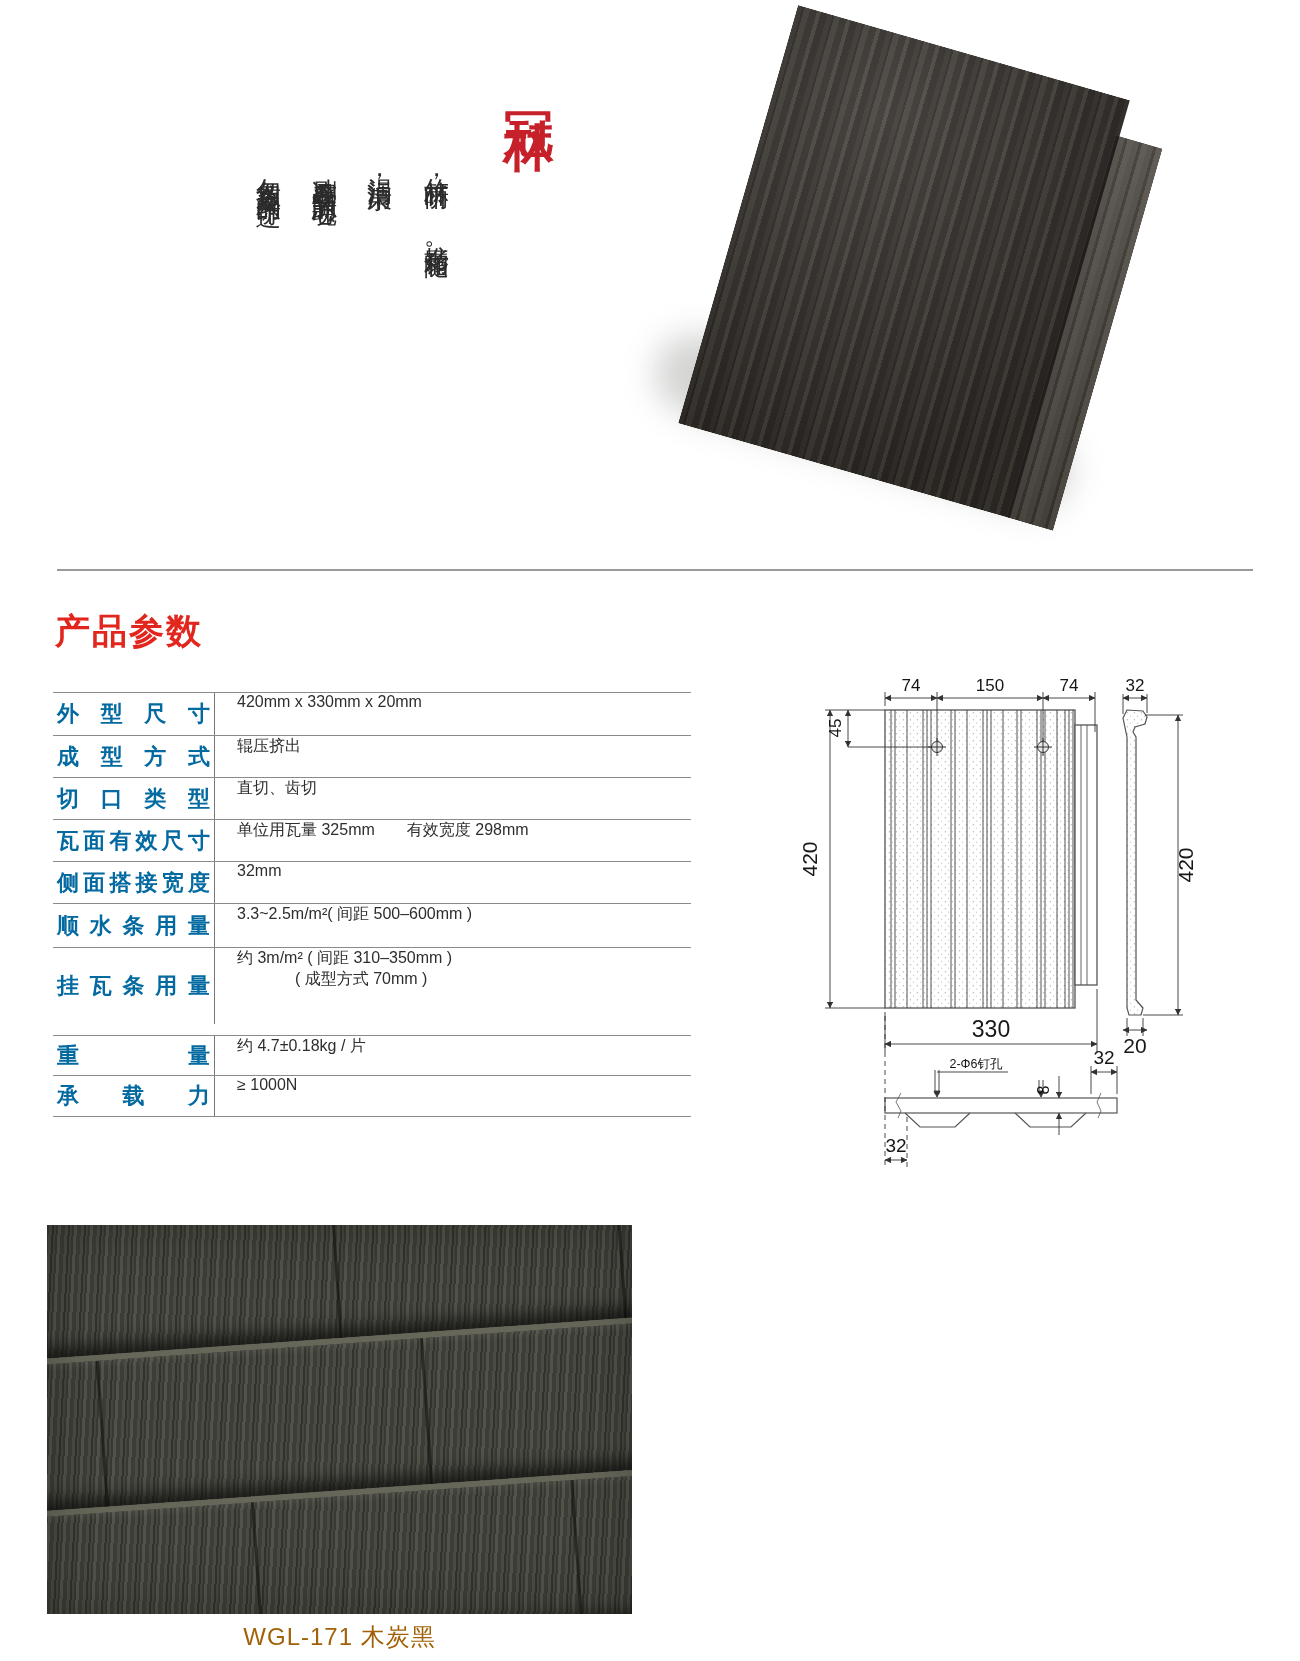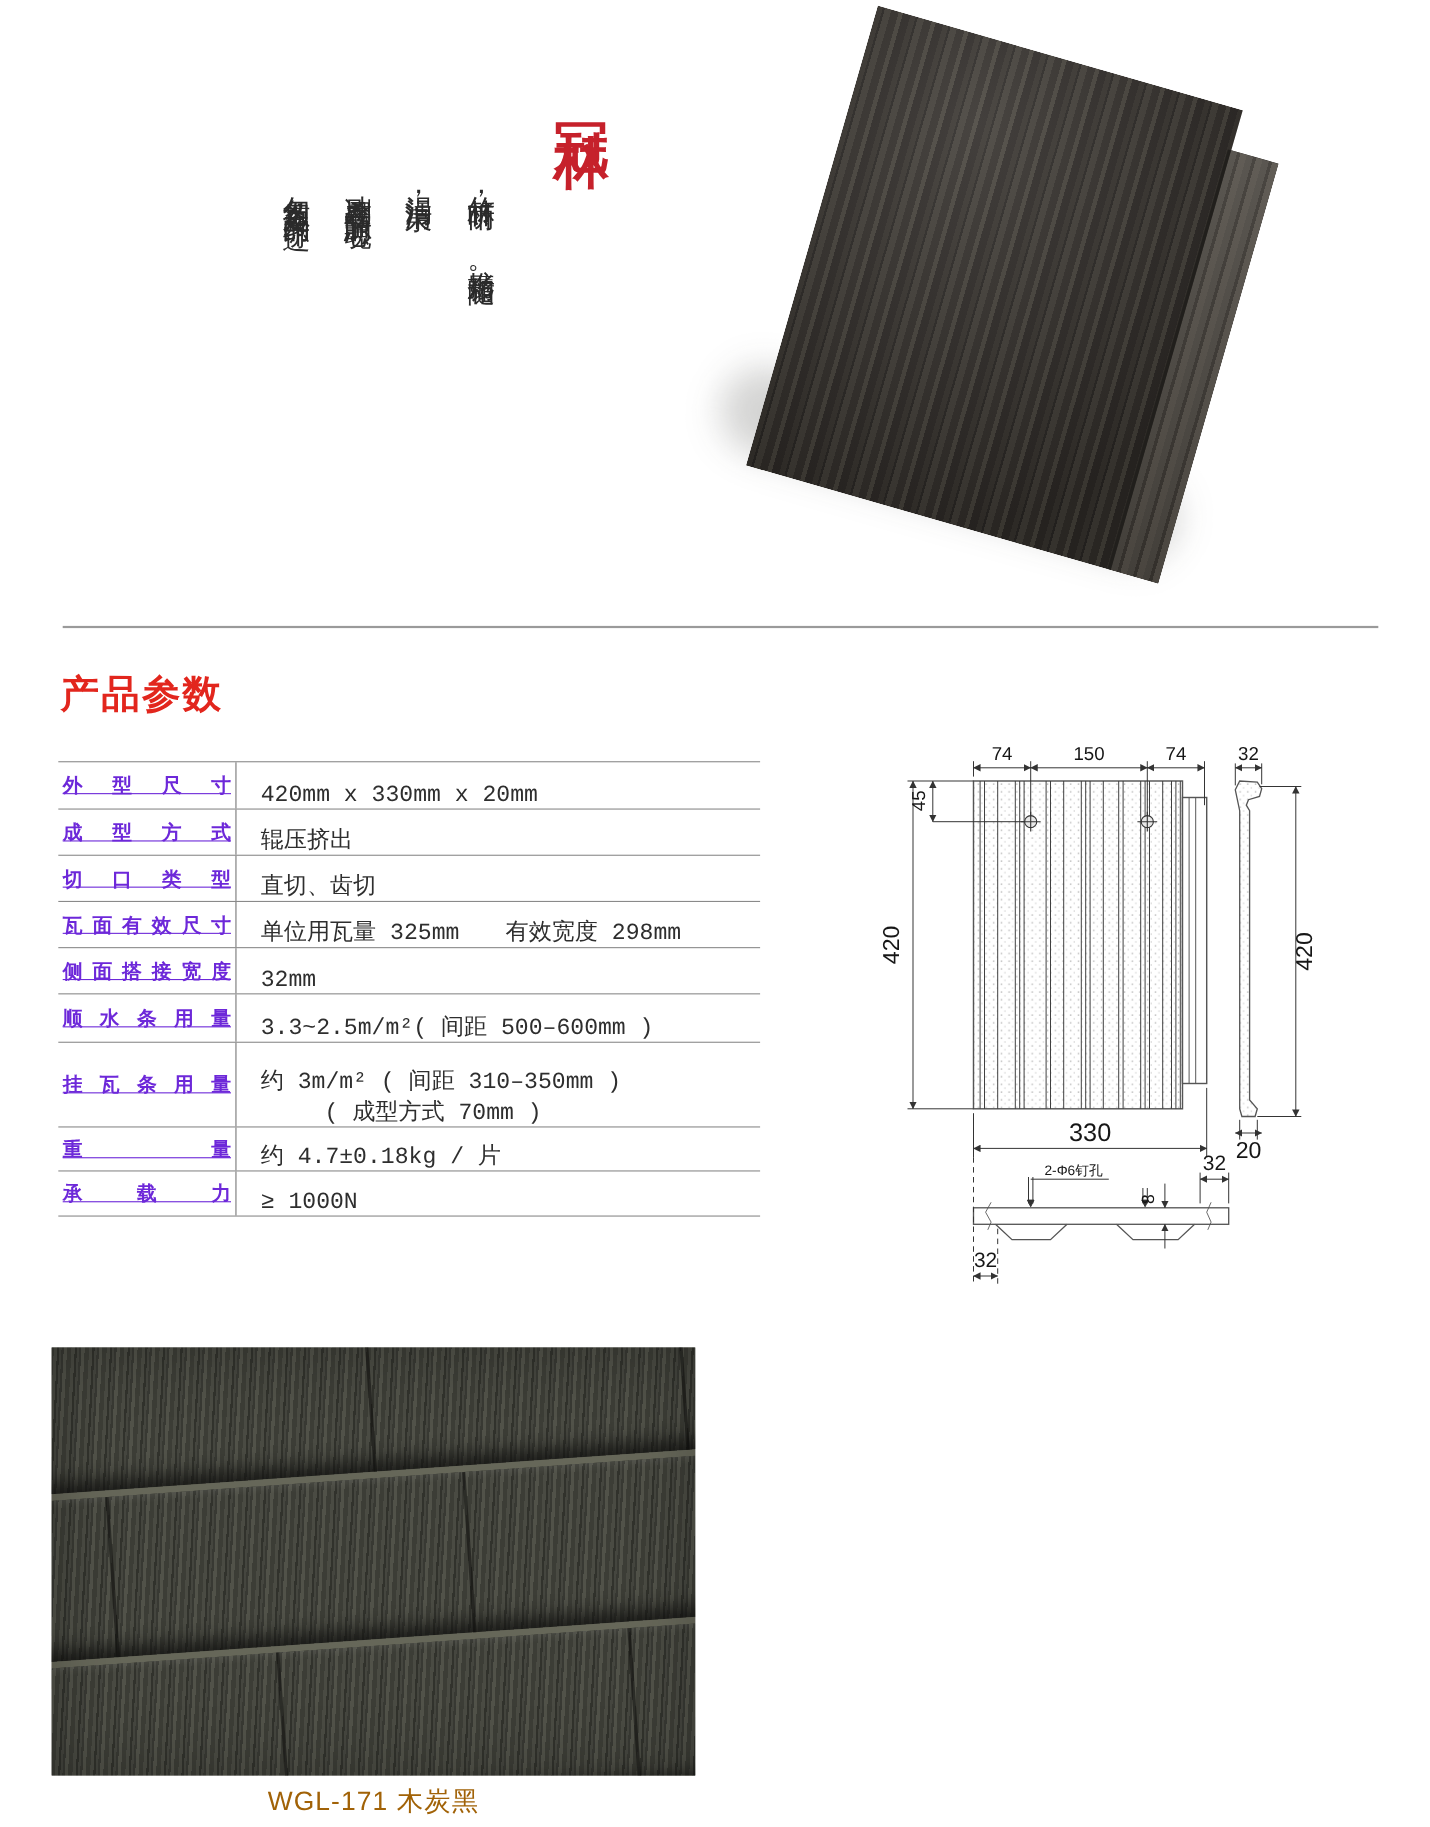--- a/index.html
+++ b/index.html
@@ -55,30 +55,30 @@
     font-size:35px;font-weight:700;letter-spacing:2px;color:#e2261d;
   }
   
   .spec-table{position:absolute;left:53px;top:692px;width:638px;border-bottom:1px solid #8a8a8a;}
   .spec-row{display:flex;border-top:1px solid #8a8a8a;align-items:stretch;}
   .spec-label{
     width:162px;flex:0 0 162px;border-right:1px solid #777;
     display:flex;align-items:center;padding:0 4px;box-sizing:border-box;
   }
   .spec-label-inner{
-    width:100%;font-size:18px;font-weight:600;color:#6d28d9;
-    text-align:justify;text-align-last:justify;text-decoration:underline;
+    width:100%;font-size:22px;font-weight:600;color:#0369a1;
+    text-align:justify;text-align-last:justify;
   }
   .spec-value{
-    flex:1;display:flex;flex-direction:column;justify-content:flex-end;
-    padding-left:22px;font-size:21px;color:#2e2e2e;font-family:Liberation Mono, monospace;
+    flex:1;display:flex;flex-direction:column;justify-content:flex-start;
+    padding-left:22px;font-size:16px;color:#2e2e2e;
   }
   .spec-value .l2{padding-left:58px;}
   .h43{height:42px;} .h42{height:41px;} .h44{height:43px;}
-  .h77{height:76px;} .h40{height:39px;} .h41{height:40px;}
+  .h77{height:76px;} .h40{height:39px;margin-top:11px;} .h41{height:40px;}
   
   .diagram{position:absolute;left:755px;top:620px;}
   .diagram text{font-family:"Liberation Sans",sans-serif;fill:#161616;}
   
   .roof-photo{
     position:absolute;left:47px;top:1225px;width:585px;height:389px;
     overflow:hidden;background:#3f403a;
   }
   .roof-rotor{position:absolute;left:-40px;top:-34px;width:700px;height:500px;transform:rotate(-4deg);}
   .course{

